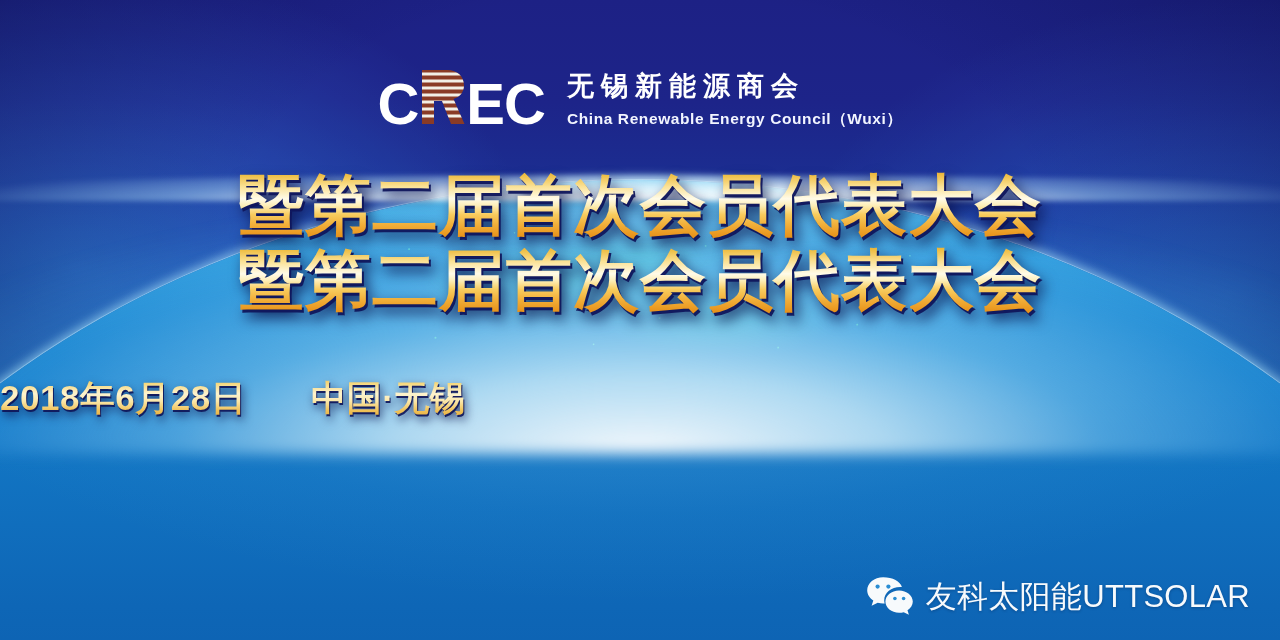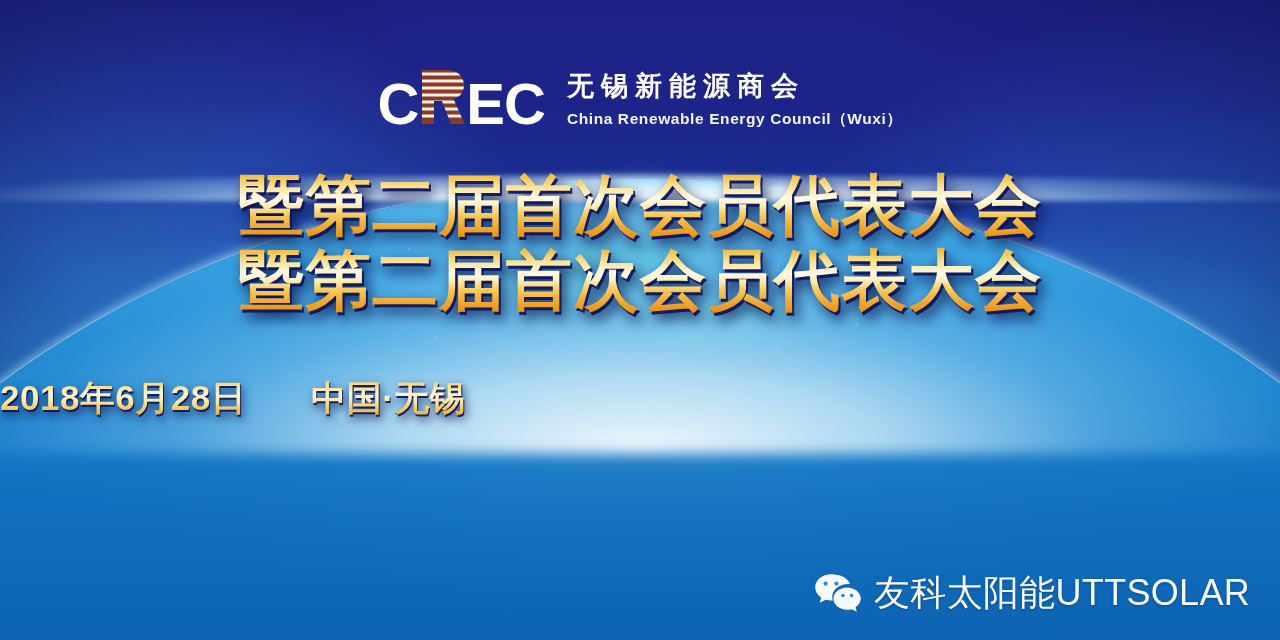--- a/index.html
+++ b/index.html
@@ -327,21 +327,21 @@
     bottom: 22px;
     display: flex;
     align-items: center;
     gap: 12px;
     z-index: 7;
     opacity: .97;
   }
   .wechat-icon { display: block; width: 48px; height: 42px; }
   .wm-text {
     color: #ffffff;
-    font-size: 36px;
+    font-size: 31px;
     font-weight: 400;
     letter-spacing: .3px;
     white-space: nowrap;
     text-shadow: 0 1px 3px rgba(0,40,90,.45);
   }
 </style>
 </head>
 <body>
 
 <div id="banner">

